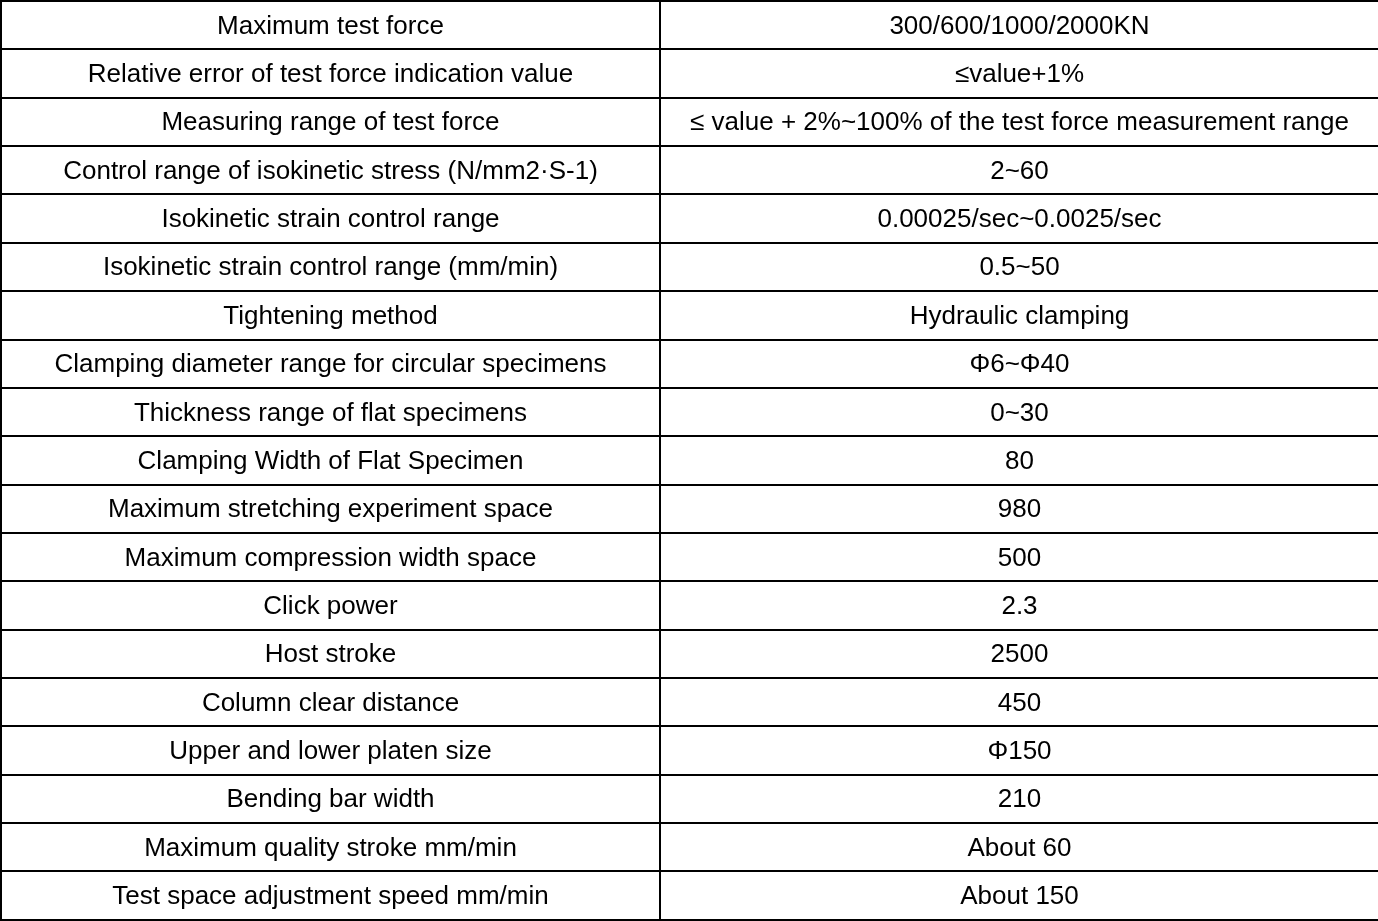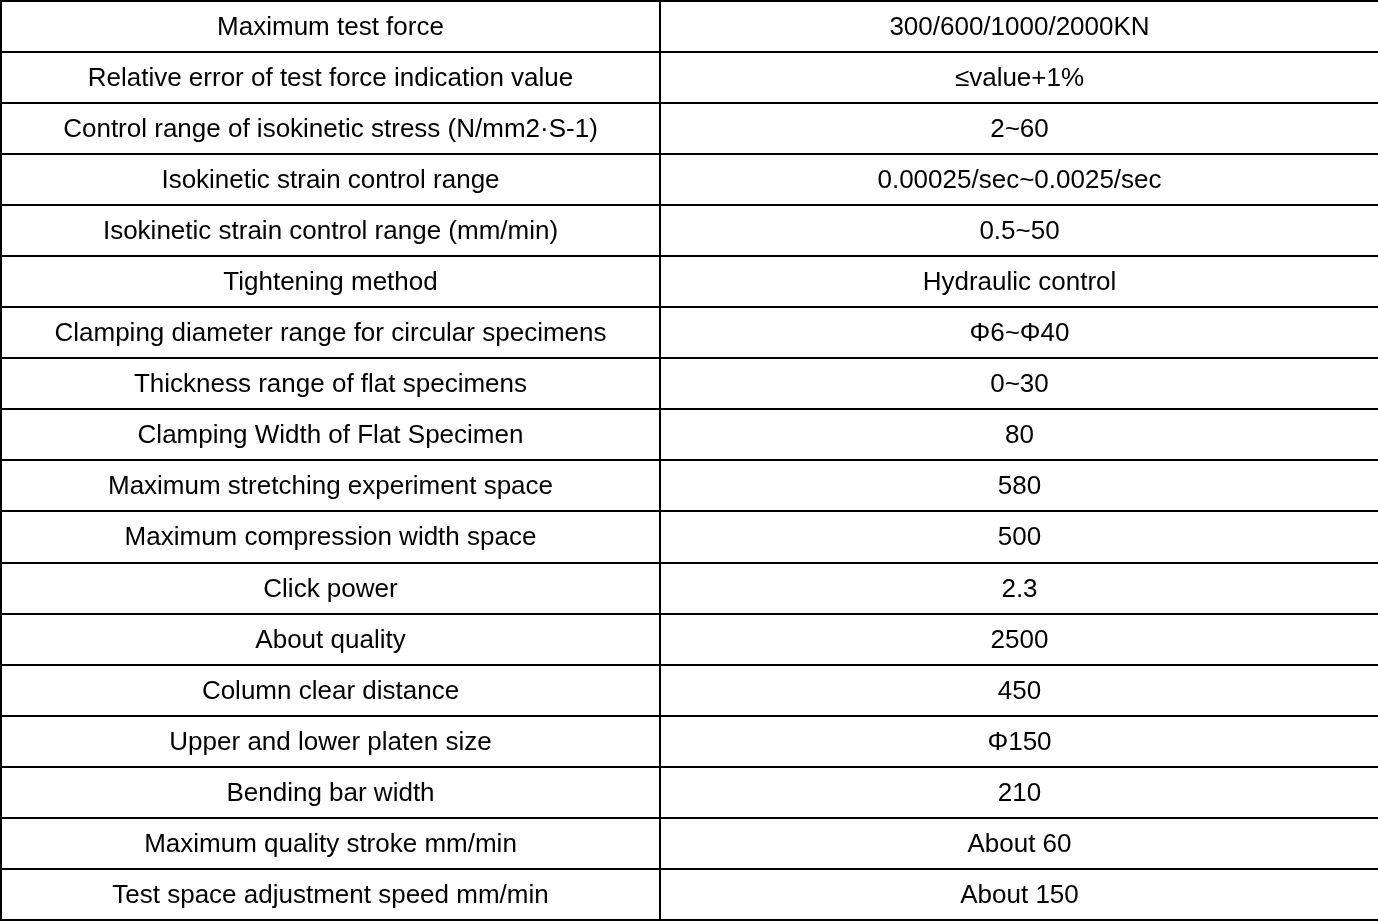--- a/index.html
+++ b/index.html
@@ -40,73 +40,77 @@
   <tr>
     <td>Maximum test force</td>
     <td>300/600/1000/2000KN</td>
   </tr>
 
   <tr>
     <td>Relative error of test force indication value</td>
     <td>≤value+1%</td>
   </tr>
 
+  <tr>
+    <td>Measuring range of test force</td>
+    <td>≤ value + 2%~100% of the test force measurement range</td>
+  </tr>
 
   <tr>
     <td>Control range of isokinetic stress (N/mm2·S-1)</td>
     <td>2~60</td>
   </tr>
 
   <tr>
     <td>Isokinetic strain control range</td>
     <td>0.00025/sec~0.0025/sec</td>
   </tr>
 
   <tr>
     <td>Isokinetic strain control range (mm/min)</td>
     <td>0.5~50</td>
   </tr>
 
   <tr>
     <td>Tightening method</td>
-    <td>Hydraulic control</td>
+    <td>Hydraulic clamping</td>
   </tr>
 
   <tr>
     <td>Clamping diameter range for circular specimens</td>
     <td>Φ6~Φ40</td>
   </tr>
 
   <tr>
     <td>Thickness range of flat specimens</td>
     <td>0~30</td>
   </tr>
 
   <tr>
     <td>Clamping Width of Flat Specimen</td>
     <td>80</td>
   </tr>
 
   <tr>
     <td>Maximum stretching experiment space</td>
-    <td>580</td>
+    <td>980</td>
   </tr>
 
   <tr>
     <td>Maximum compression width space</td>
     <td>500</td>
   </tr>
 
   <tr>
     <td>Click power</td>
     <td>2.3</td>
   </tr>
 
   <tr>
-    <td>About quality</td>
+    <td>Host stroke</td>
     <td>2500</td>
   </tr>
 
   <tr>
     <td>Column clear distance</td>
     <td>450</td>
   </tr>
 
   <tr>
     <td>Upper and lower platen size</td>

